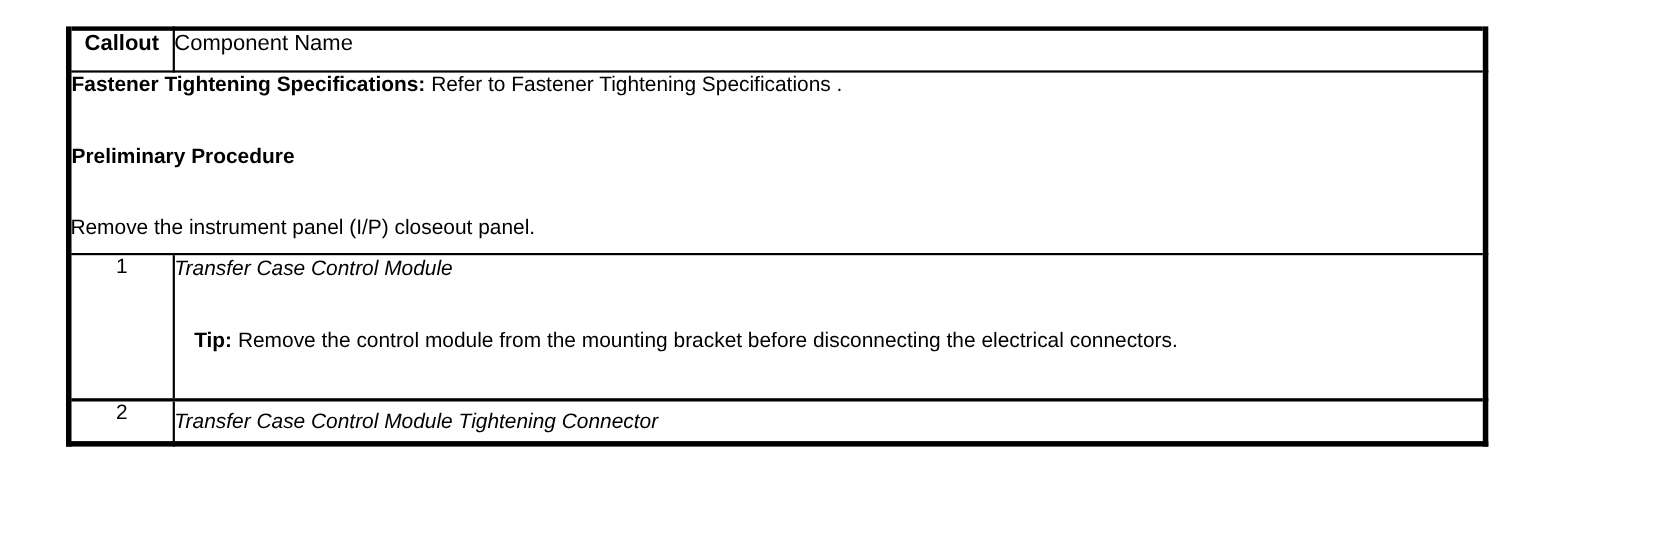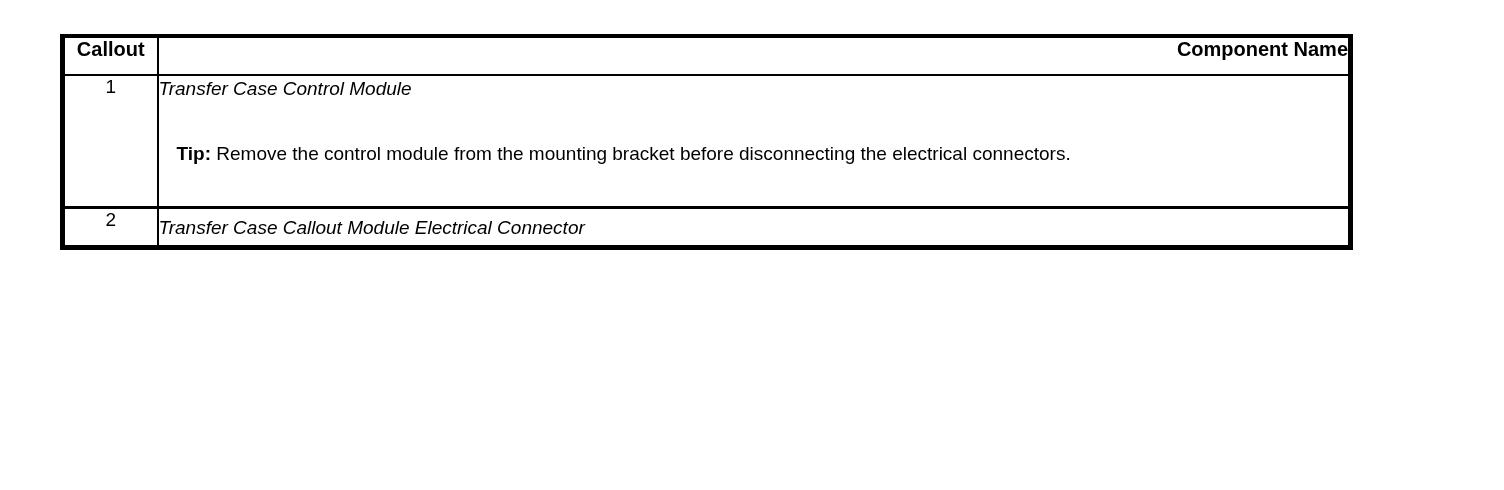--- a/index.html
+++ b/index.html
@@ -20,21 +20,21 @@
     position: relative;
     width: 1504px;
     height: 490px;
     background: #ffffff;
   }
 
   
   .spec-table {
     position: absolute;
     left: 60px;
-    top: 34px;
+    top: 24px;
     width: 1288px;
     border-collapse: collapse;
     table-layout: fixed;
     background: #ffffff;
   }
 
   .spec-table td,
   .spec-table th {
     border: 2px solid #000000;
     padding: 0;
@@ -60,23 +60,23 @@
     text-align: center;
     vertical-align: middle;
     font-weight: bold;
     font-size: 20px;
     letter-spacing: 0px;
     padding: 0 4px;
     border-bottom: 4px solid #000000;
   }
   .hdr-name {
     height: 36px;
-    text-align: right;
+    text-align: left;
     vertical-align: middle;
-    font-weight: bold;
+    font-weight: normal;
     font-size: 20px;
     border-bottom: 4px solid #000000;
   }
 
   
   .notes-cell {
     padding: 6px 0 4px 4px;
     font-size: 19px;
     line-height: 1.0;
     border-bottom: 3px solid #000000;
@@ -133,32 +133,39 @@
 
     <thead>
       <tr>
         <th class="hdr-callout">Callout</th>
         <th class="hdr-name">Component Name</th>
       </tr>
     </thead>
 
     <tbody>
 
+      <tr>
+        <td class="notes-cell" colspan="2">
+          <p class="notes-line l1"><span class="b">Fastener Tightening Specifications:</span><span> Refer to Fastener Tightening Specifications .</span></p>
+          <p class="notes-line l2 b">Preliminary Procedure</p>
+          <p class="notes-line l3">Remove the instrument panel (I/P) closeout panel.</p>
+        </td>
+      </tr>
 
       <tr class="row-1">
         <td class="num-cell">1</td>
         <td class="desc-cell">
           <p class="desc-line d1">Transfer Case Control Module</p>
           <p class="desc-line d2"><span class="b">Tip:</span><span> Remove the control module from the mounting bracket before disconnecting the electrical connectors.</span></p>
         </td>
       </tr>
 
       <tr class="row-2">
         <td class="num-cell">2</td>
         <td class="desc-cell">
-          <p class="desc-line d1">Transfer Case Callout Module Electrical Connector</p>
+          <p class="desc-line d1">Transfer Case Control Module Tightening Connector</p>
         </td>
       </tr>
 
     </tbody>
   </table>
 
 </div>
 
 </body></html>

